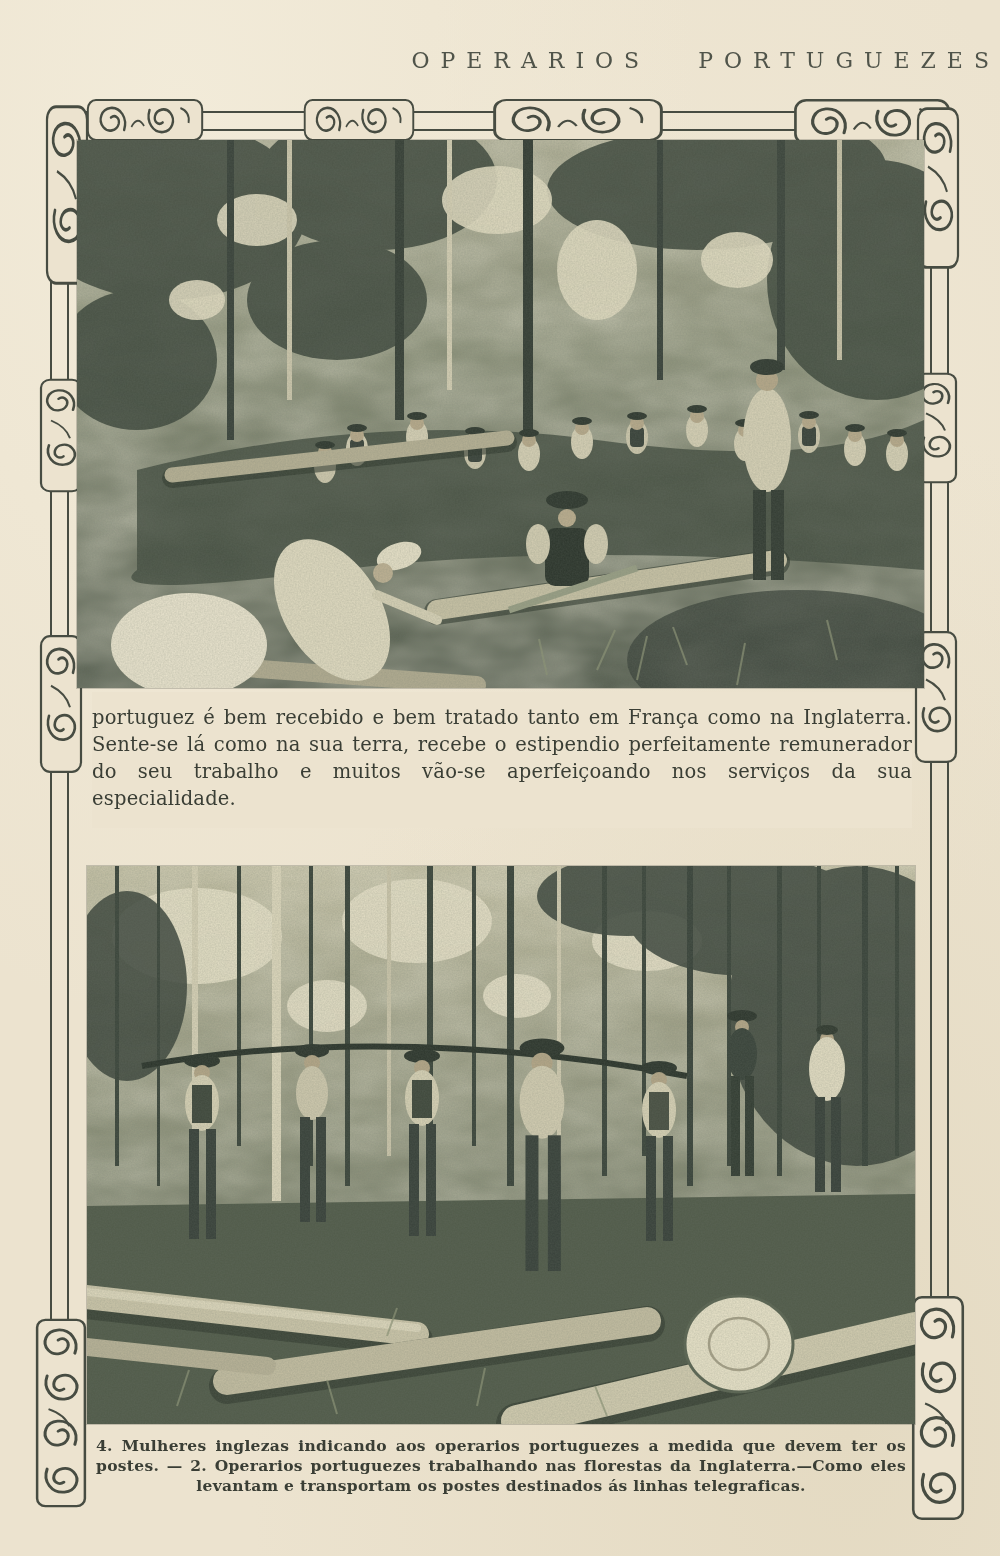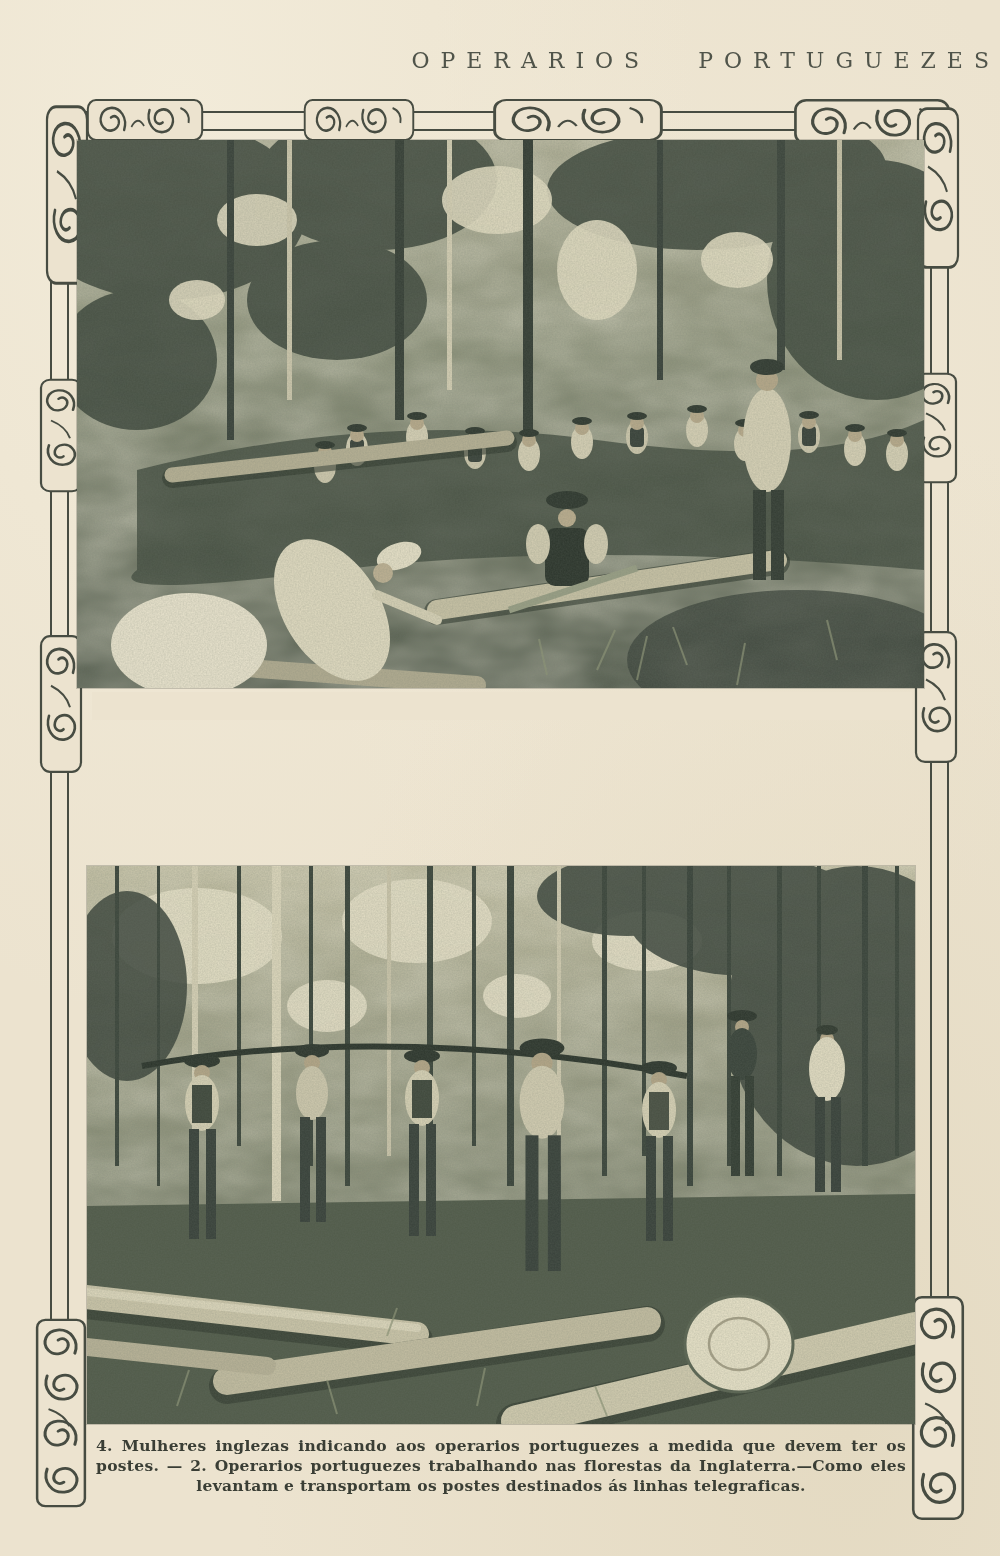--- a/index.html
+++ b/index.html
@@ -315,20 +315,21 @@
           <path d="M610 525 l-14 -38"></path>
         <path d="M660 545 l8 -42"></path>
           <path d="M760 520 l-10 -40"></path>
           <path d="M470 535 l-8 -36"></path>
       </g>
       <rect width="847" height="548" filter="url(#p1gr)" opacity="0.55"></rect>
     </svg>
   </figure>
 
   <section class="article">
+    <p class="col">portuguez é bem recebido e bem tratado tanto em França como na Inglaterra. Sente-se lá como na sua terra, recebe o estipendio perfeitamente remunerador do seu trabalho e muitos vão-se aperfeiçoando nos serviços da sua especialidade.</p>
   </section>
 
   <figure class="photo photo2">
     <svg viewBox="0 0 828 558" preserveAspectRatio="none">
       <defs>
         <linearGradient id="p2g" x1="0" y1="0" x2="0" y2="1">
           <stop offset="0" stop-color="#c0bc9f"></stop>
             <stop offset="0.55" stop-color="#7b816a"></stop>
             <stop offset="1" stop-color="#4d5747"></stop>
         </linearGradient>

